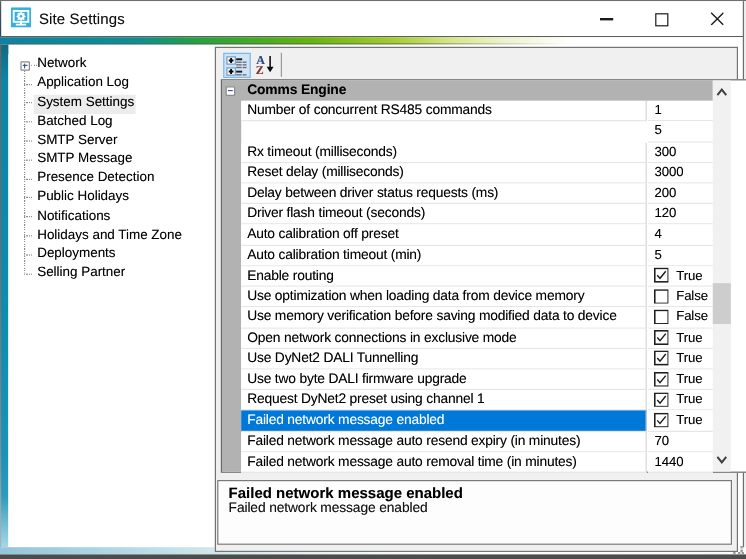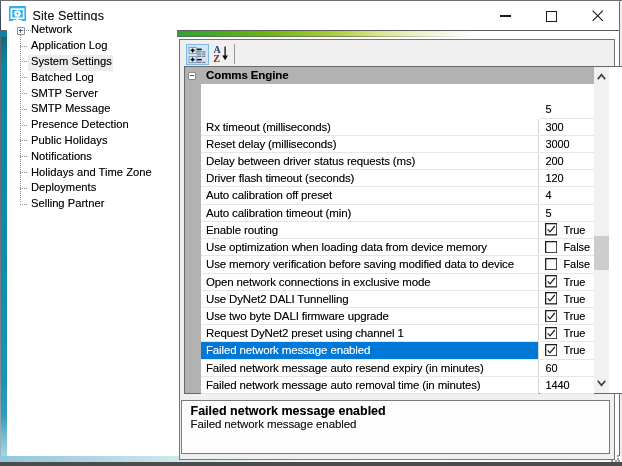--- a/index.html
+++ b/index.html
@@ -23,21 +23,21 @@
   #rightborder{left:619px;top:1px;width:1.3px;height:461px;background:#6e6e6e;}
   #rightouter{left:620.3px;top:1px;width:1.7px;height:461px;background:#ededed;}
   #bottombar{left:0;top:455.5px;width:622px;height:6.5px;
     background:linear-gradient(90deg,#93c6da 0%,#a9d3e1 12%,#cfe6ec 28%,#eef6f6 45%,#fdfdfd 60%,#fafafa 100%);}
   #darkstrip{left:0;top:462.2px;width:622px;height:3.8px;background:#4c4c4c;}
   
   #title{left:32.5px;top:8.5px;font-size:12.5px;color:#101010;letter-spacing:0.1px;}
   #btn-min{left:499.5px;top:15.3px;width:11px;height:1.3px;background:#1b1b1b;}
   #btn-max{left:546px;top:10.5px;width:9.4px;height:9.4px;border:1.2px solid #1b1b1b;}
   
-  #tree{left:6.5px;top:21px;width:170px;height:419px;background:#fff;font-size:11.2px;color:#000;}
+  #tree{left:6.5px;top:45px;width:170px;height:419px;background:#fff;font-size:11.2px;color:#000;}
   .titem{position:absolute;left:24.5px;height:15.6px;line-height:15.6px;white-space:nowrap;}
   #tsel{left:21px;top:34px;width:85px;height:16px;background:#ececec;}
   .tdotv{position:absolute;width:1px;background-image:repeating-linear-gradient(180deg,#8c8c8c 0 1px,transparent 1px 2px);}
   .tdoth{position:absolute;height:1px;background-image:repeating-linear-gradient(90deg,#8c8c8c 0 1px,transparent 1px 2px);}
   #pbox{left:10px;top:5.6px;width:6px;height:6px;border:1px solid #8a8a8a;background:#fff;border-radius:1px;}
   #pbox .ph{position:absolute;left:1px;top:2.5px;width:4px;height:1px;background:#3b5a9b;}
   #pbox .pv{position:absolute;left:2.5px;top:1px;width:1px;height:4px;background:#3b5a9b;}
   
   #rpanel{left:178.5px;top:38.5px;width:436.5px;height:421px;background:#f0f0f0;
     border:1px solid #747474;box-sizing:border-box;}
@@ -178,20 +178,24 @@
 
     <div class="abs" id="grid">
       <div class="abs" id="indent"></div>
       <div id="gcat">
         <div id="mbox">
           <div class="mh"></div>
         </div>
         <span>Comms Engine</span>
       </div>
 
+      <div class="grow" style="top: 17.2px;">
+        <div class="gname">Number of concurrent RS485 commands</div>
+        <div class="gval">1</div>
+      </div>
       <div class="grow" style="top: 34.41px;">
         <div class="gval">5</div>
       </div>
       <div class="grow" style="top: 51.62px;">
         <div class="gname">Rx timeout (milliseconds)</div>
         <div class="gval">300</div>
       </div>
       <div class="grow" style="top: 68.83px;">
         <div class="gname">Reset delay (milliseconds)</div>
         <div class="gval">3000</div>
@@ -285,21 +289,21 @@
         <div class="gval">
           <svg class="cb" width="12.5" height="12.5" viewBox="0 0 12.5 12.5" style="border:none;width:12.5px;height:12.5px">
             <rect x="0.65" y="0.65" width="11.2" height="11.2" fill="#fff" stroke="#1e1e1e" stroke-width="1.3"></rect>
             <path d="M2.7 6.3 L5 8.9 L9.8 3" stroke="#1e1e1e" stroke-width="1.2" fill="none"></path>
           </svg>
           <span class="cbt">True</span>
         </div>
       </div>
       <div class="grow" style="top: 292.56px;">
         <div class="gname">Failed network message auto resend expiry (in minutes)</div>
-        <div class="gval">60</div>
+        <div class="gval">70</div>
       </div>
       <div class="grow" style="top: 310px;">
         <div class="gname">Failed network message auto removal time (in minutes)</div>
         <div class="gval">1440</div>
       </div>
       <div class="abs" id="sbar">
         <svg class="abs" style="left:3.2px;top:6px" width="9" height="8" viewBox="0 0 9 8">
           <path d="M0.8 6.2 L4.5 1.6 L8.2 6.2" stroke="#404040" stroke-width="1.7" fill="none"></path>
         </svg>
         <div class="abs" id="sthumb"></div>

